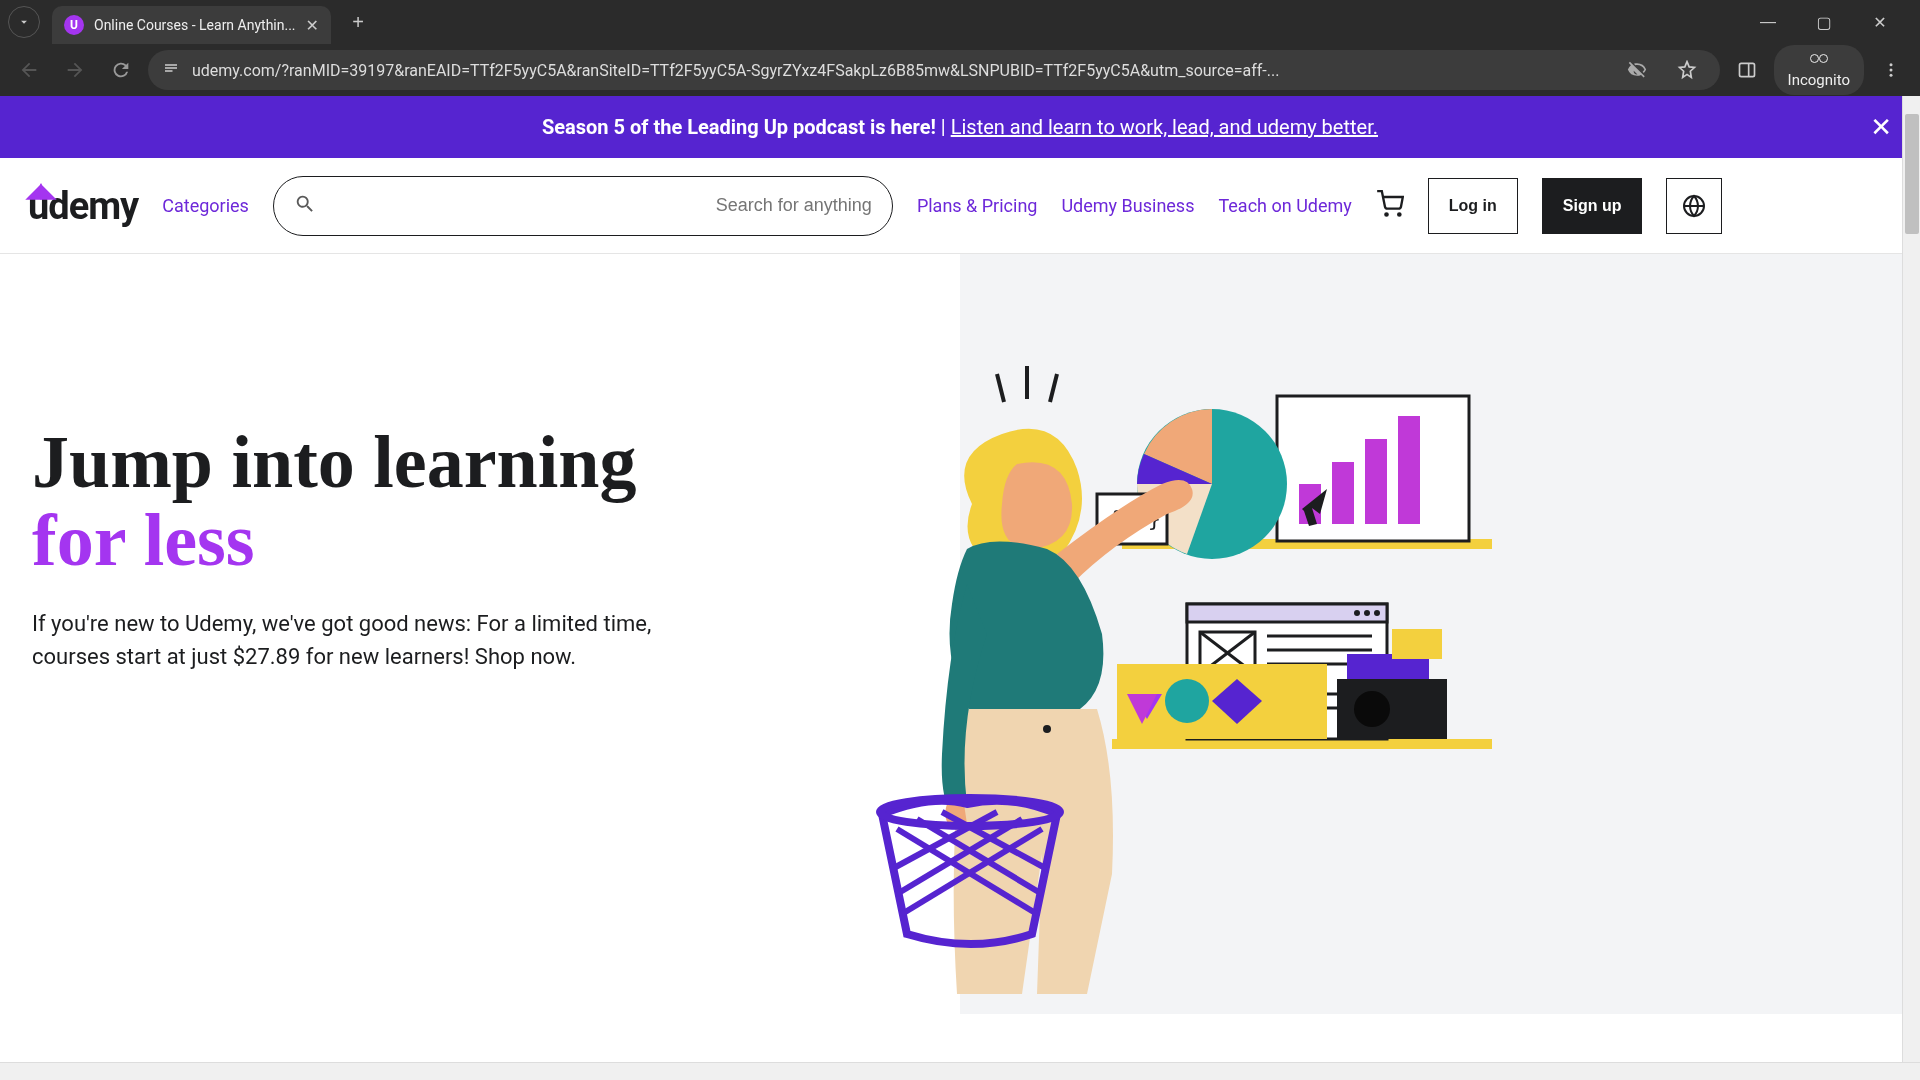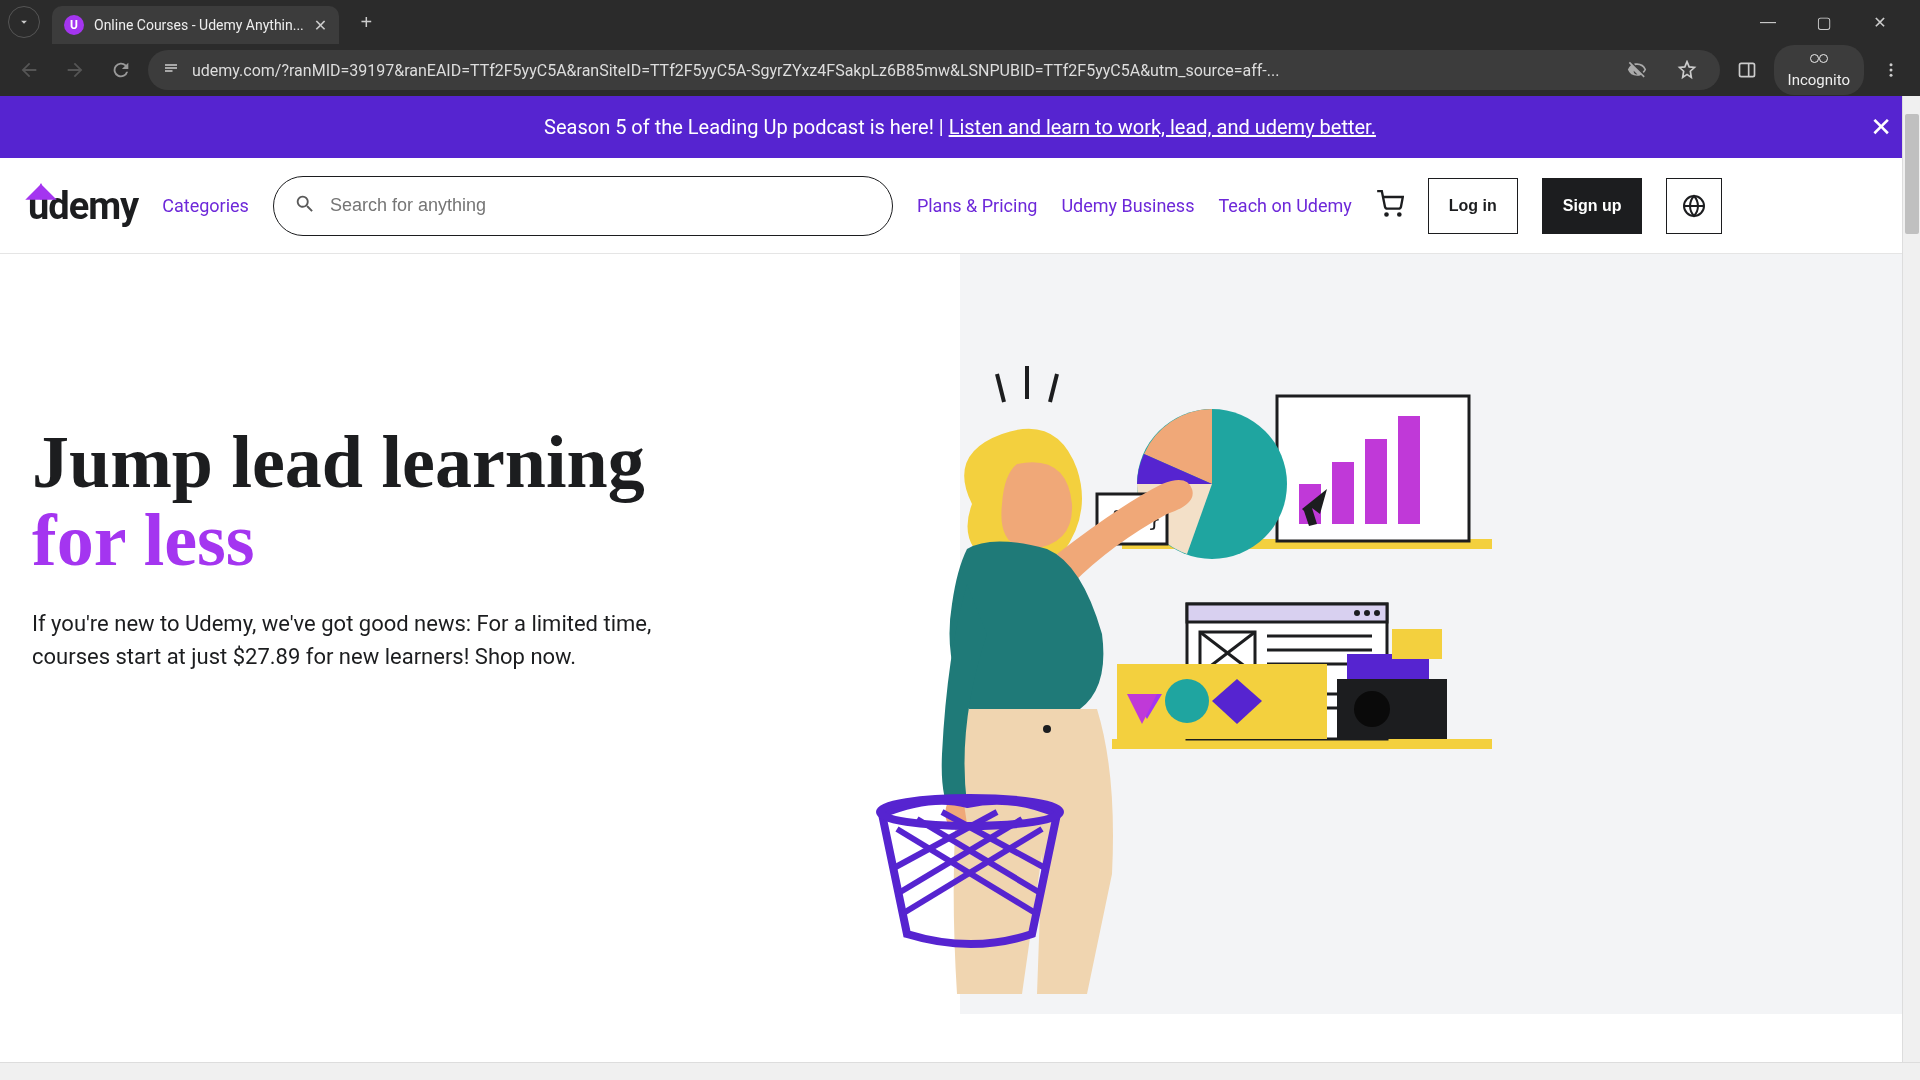--- a/index.html
+++ b/index.html
@@ -154,21 +154,21 @@
 
   
   .promo-banner {
     background: #5624d0;
     color: white;
     height: 62px;
     display: flex; align-items: center; justify-content: center;
     position: relative;
     font-size: 20px;
   }
-  .promo-banner .bold { font-weight: 400; }
+  .promo-banner .bold { font-weight: 700; }
   .promo-banner .link { text-decoration: underline; cursor: pointer; }
   .promo-close {
     position: absolute;
     right: 28px;
     background: none; border: none;
     color: white; font-size: 26px;
     cursor: pointer;
   }
 
   
@@ -211,20 +211,21 @@
     padding: 0 20px;
     gap: 14px;
   }
   .search-box svg { fill: #595959; }
   .search-input {
     border: none; outline: none;
     font-size: 18px;
     flex: 1;
     color: #7f1d1d;
     background: transparent;
+    text-align: right;
   }
   .header-right {
     display: flex; align-items: center; gap: 24px;
   }
   .cart-btn {
     background: none; border: none;
     cursor: pointer;
   }
   .btn {
     height: 56px;
@@ -297,21 +298,21 @@
   <div class="tab-strip">
     <button class="tab-search-btn">
       <svg width="14" height="14" viewBox="0 0 24 24">
           <path d="M7 10l5 5 5-5z"></path>
         </svg>
     </button>
     <div class="tab">
       <span class="tab-favicon">
           <span class="tab-favicon-letter">U</span>
         </span>
-      <span class="tab-title">Online Courses - Udemy Anythin...</span>
+      <span class="tab-title">Online Courses - Learn Anythin...</span>
       <button class="tab-close">✕</button>
     </div>
     <button class="new-tab-btn">+</button>
     <div class="window-controls">
       <button class="window-btn">—</button>
       <button class="window-btn">▢</button>
       <button class="window-btn">✕</button>
     </div>
   </div>
 
@@ -415,21 +416,21 @@
             <line x1="2" y1="12" x2="22" y2="12"></line>
             <path d="M12 2a15.3 15.3 0 0 1 4 10 15.3 15.3 0 0 1-4 10 15.3 15.3 0 0 1-4-10 15.3 15.3 0 0 1 4-10z"></path>
           </svg>
       </button>
     </div>
   </div>
 
   <div class="hero">
     <div class="hero-text">
       <h1 class="hero-title">
-        <span>Jump lead learning</span><br>
+        <span>Jump into learning</span><br>
         <span class="accent">for less</span>
       </h1>
       <p class="hero-sub">If you're new to Udemy, we've got good news: For a limited time, courses start at just $27.89 for new learners! Shop now.</p>
     </div>
     <div class="hero-illustration">
       <svg class="illus-svg" viewBox="0 0 720 640">
 
         <rect x="330" y="185" width="370" height="10" fill="#f3d03e"></rect>
 
         <rect x="485" y="42" width="192" height="145" fill="white" stroke="#1c1d1f" stroke-width="3"></rect>

